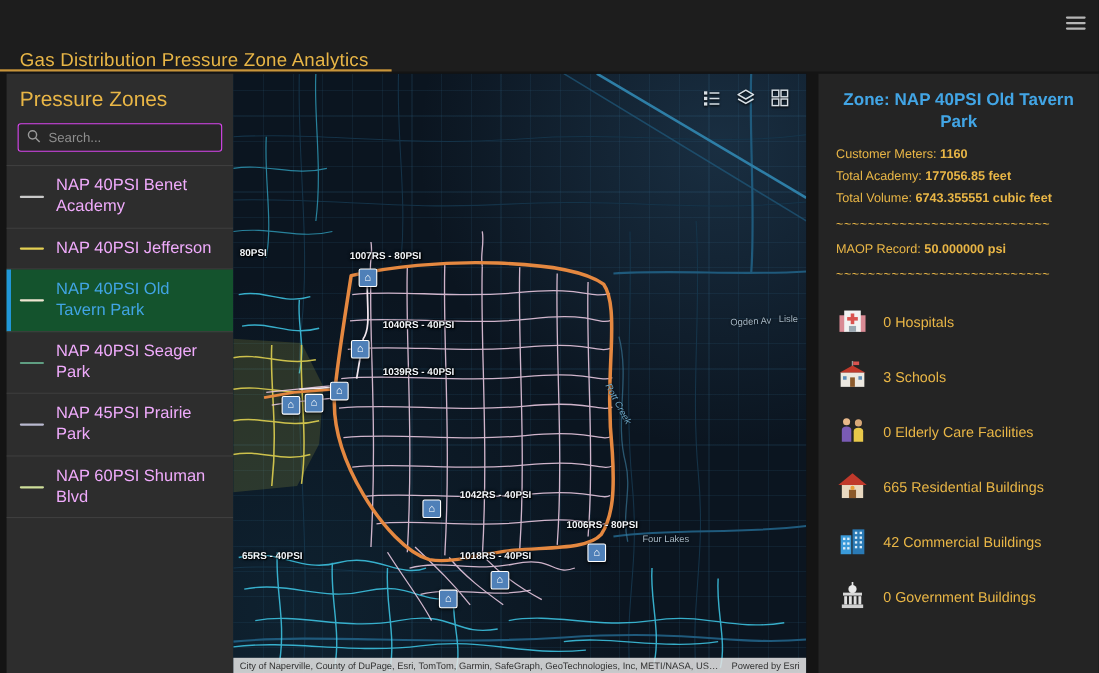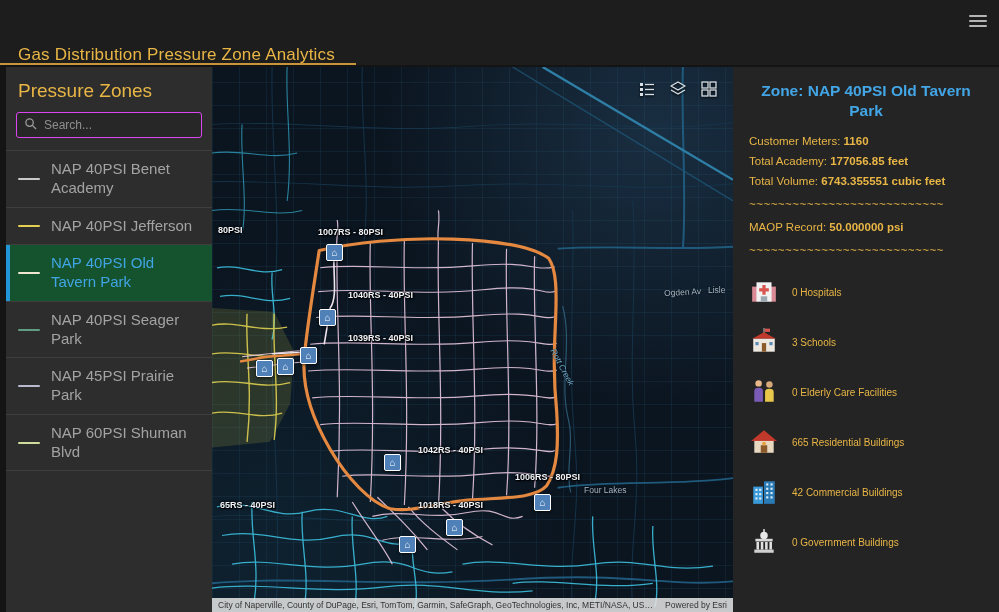--- a/index.html
+++ b/index.html
@@ -18,21 +18,21 @@
   .content { flex:1; min-height:0; display:flex; gap:0; padding:2px 0 0 6px; }
 
   
   .sidebar { flex:0 0 206px; background:#2d2d2d; display:flex; flex-direction:column; }
   .sidebar-title { color:#e9b646; font-size:19px; padding:13px 12px 8px; }
   .search-box { margin:2px 10px 12px; position:relative; }
   .search-box input { width:100%; background:#272727; border:1px solid #d946ef; border-radius:3px; color:#7dd3fc; font-size:12px; padding:5px 8px 5px 27px; outline:none; font-family:"Liberation Sans",sans-serif; }
   .search-box input::placeholder { color:#8f8f8f; }
   .search-icon { position:absolute; left:8px; top:5px; width:13px; height:13px; }
   .zone-list { border-top:1px solid #3e3e3e; }
-  .zone-item { display:flex; align-items:center; gap:11px; padding:9px 10px 9px 12px; border-bottom:1px solid #3e3e3e; color:#a3a3a3; font-size:15px; line-height:1.25; cursor:pointer; position:relative; }
+  .zone-item { display:flex; align-items:center; gap:11px; padding:9px 10px 9px 12px; border-bottom:1px solid #3e3e3e; color:#f0abfc; font-size:15px; line-height:1.25; cursor:pointer; position:relative; }
   .zone-swatch { flex:0 0 22px; height:2px; border-radius:1px; }
   .zone-item.selected { color:#41a4e4; background:#14532d; }
   .zone-item.selected::before { content:""; position:absolute; left:0; top:0; bottom:0; width:4px; background:#2196d8; }
 
   
   .map-panel { flex:0 0 521px; position:relative; background:#0b1520; overflow:hidden; }
   .map-mesh { position:absolute; inset:0;
     background:
       radial-gradient(circle at 85% 12%, rgba(62,112,152,.28), transparent 42%),
       radial-gradient(circle at 10% 90%, rgba(30,90,120,.18), transparent 45%),
@@ -49,28 +49,28 @@
     display:flex; align-items:center; justify-content:center; color:#fff; font-size:10px; cursor:pointer; }
   .map-controls { position:absolute; top:12px; right:14px; display:flex; gap:11px; }
   .map-ctrl { width:20px; height:20px; display:flex; align-items:center; justify-content:center; cursor:pointer;
     filter:drop-shadow(0 1px 1px #000); }
   .attribution { position:absolute; left:0; right:0; bottom:0; background:rgba(228,228,228,.87); color:#333;
     font-size:8.5px; padding:2px 6px; display:flex; justify-content:space-between; gap:10px; align-items:center; }
   .attr-text { overflow:hidden; text-overflow:ellipsis; white-space:nowrap; }
   .attr-powered { white-space:nowrap; }
 
   
-  .details { flex:1; background:#242424; padding:8px 16px; overflow:hidden; }
+  .details { flex:1; background:#242424; padding:8px 16px; overflow:hidden;margin-left:11px; }
   .details-title { color:#42a5e5; font-size:15.5px; font-weight:bold; text-align:center; margin:6px 6px 14px; line-height:1.3; }
   .stat-line { color:#e9b646; font-size:11.5px; margin:8px 0; }
   .stat-line b { font-weight:bold; }
   .divider-line { color:#e9b646; font-size:11.5px; margin:11px 0; letter-spacing:.5px; }
   .facility-row { display:flex; align-items:center; gap:13px; padding:10px 0; }
   .facility-icon { flex:0 0 30px; height:30px; display:flex; align-items:center; justify-content:center; }
-  .facility-label { color:#e9b646; font-size:10px; }
+  .facility-label { color:#e9b646; font-size:13px; }
 </style>
 </head>
 <body>
 
 <div class="app">
 
   <div class="header">
     <div class="header-title">Gas Distribution Pressure Zone Analytics</div>
     <div class="header-underline"></div>
     <div class="hamburger">

